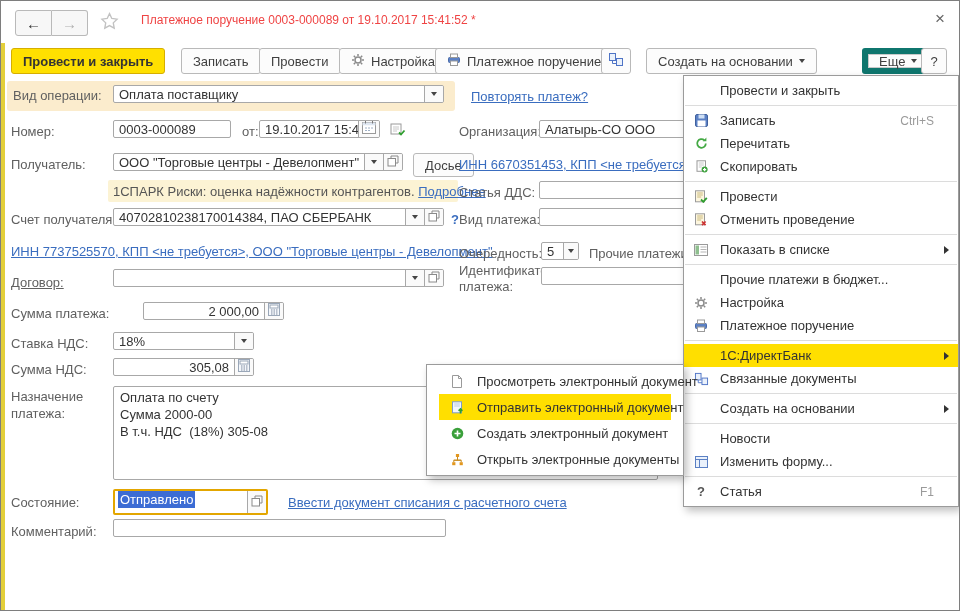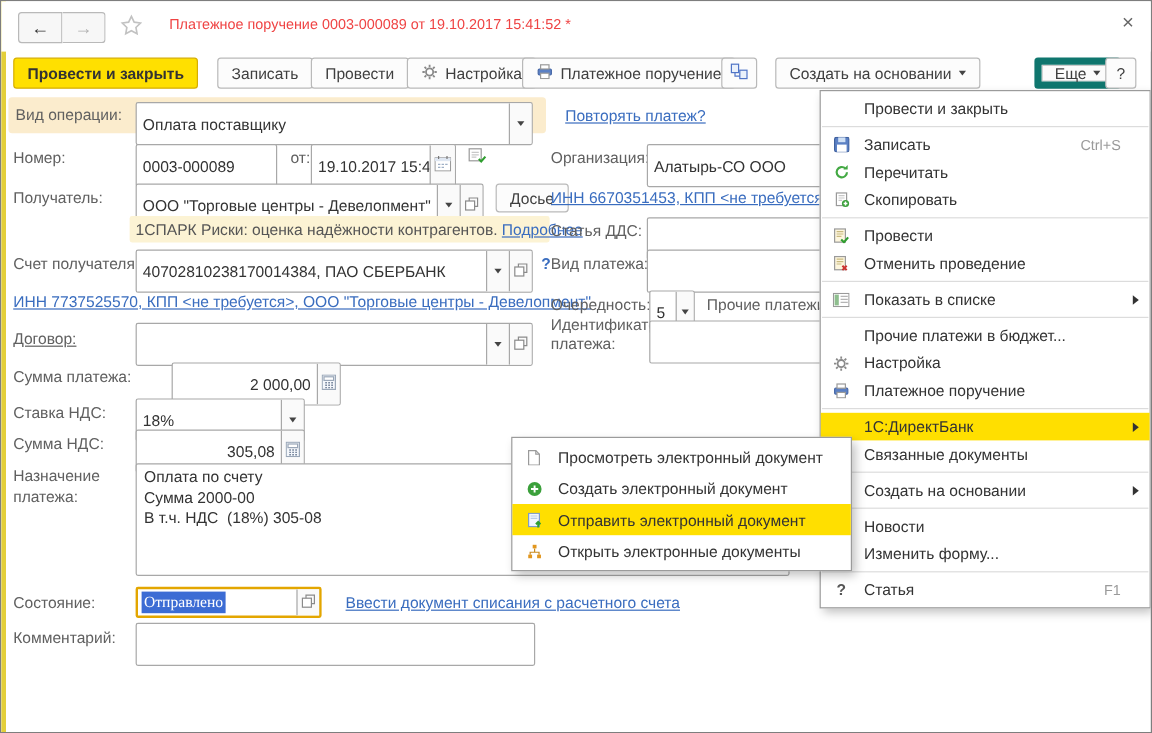--- a/index.html
+++ b/index.html
@@ -15,41 +15,41 @@
   .wtitle{position:absolute;left:140px;top:12px;font-size:12px;color:#ef4444;white-space:nowrap;}
   .wclose{position:absolute;right:14px;top:8px;font-size:17px;color:#666;cursor:default;}
   
   .toolbar{position:absolute;left:0;top:46px;right:0;height:30px;}
   .tbtn{position:absolute;top:1px;height:26px;box-sizing:border-box;display:inline-flex;align-items:center;gap:6px;padding:0 11px;background:#fcfcfc;border:1px solid #b9b9b9;border-radius:3px;color:#3f3f3f;white-space:nowrap;}
   .tbtn.primary{background:#ffe000;border-color:#d6ae00;font-weight:bold;color:#333;}
   .tbtn.more{border:6px solid #0f766e;box-shadow:0 0 0 1px #c9c9c9 inset;}
   .caret{width:0;height:0;border-left:3.5px solid transparent;border-right:3.5px solid transparent;border-top:4px solid #444;display:inline-block;}
   
   .lbl{position:absolute;color:#606060;white-space:nowrap;}
-  .fld{position:absolute;box-sizing:border-box;height:36px;border:1px solid #a8a8a8;border-radius:2px;background:#fff;display:flex;align-items:stretch;overflow:hidden;}
+  .fld{position:absolute;box-sizing:border-box;height:18px;border:1px solid #a8a8a8;border-radius:2px;background:#fff;display:flex;align-items:stretch;overflow:hidden;}
   .fld .txt{flex:1;display:flex;align-items:center;padding:0 5px;white-space:nowrap;overflow:hidden;}
   .fld .txt.num{justify-content:flex-end;}
   .seg{width:18px;border-left:1px solid #a8a8a8;background:#fafafa;display:flex;align-items:center;justify-content:center;}
   .opband{position:absolute;left:6px;top:80px;width:448px;height:30px;background:#fbeccd;border-radius:3px;}
   .sparkband{position:absolute;left:107px;top:179px;width:350px;height:22px;background:#fcf3d4;border-radius:2px;display:flex;align-items:center;padding:0 5px;box-sizing:border-box;white-space:nowrap;color:#555;}
   a.lnk{color:#3a6dbf;text-decoration:underline;white-space:nowrap;cursor:pointer;}
   .qmark{position:absolute;color:#3a6dbf;font-weight:bold;}
   .purpose{position:absolute;left:112px;top:385px;width:545px;height:94px;border:1px solid #a8a8a8;border-radius:2px;background:#fff;box-sizing:border-box;padding:3px 6px;white-space:pre-wrap;line-height:1.3;}
   .statefld{position:absolute;left:112px;top:488px;width:155px;height:26px;box-sizing:border-box;border:2px solid #e3a600;border-radius:2px;background:#fff;display:flex;align-items:stretch;overflow:hidden;}
-  .statefld .txt{flex:1;display:flex;align-items:center;padding:0 3px;font-family:Liberation Serif, serif;}
+  .statefld .txt{flex:1;display:flex;align-items:flex-start;padding:0 3px;}
   .sel{background:#3c6cd4;color:#fff;padding:1px 2px;}
   
   .menu{position:absolute;left:682px;top:74px;width:276px;box-sizing:border-box;background:#fff;border:1px solid #9b9b9b;box-shadow:3px 4px 8px rgba(0,0,0,.25);padding:3px 0;z-index:50;}
   .mi{position:relative;height:23px;display:flex;align-items:center;padding-left:36px;padding-right:24px;white-space:nowrap;color:#333;}
   .mi .ic{position:absolute;left:9px;top:50%;transform:translateY(-50%);width:16px;height:16px;display:flex;align-items:center;justify-content:center;}
   .mi .msc{margin-left:auto;color:#9a9a9a;font-size:12px;}
   .mi .arr{position:absolute;right:9px;top:50%;transform:translateY(-50%);width:0;height:0;border-top:4px solid transparent;border-bottom:4px solid transparent;border-left:5px solid #333;}
   .mi.hl{background:#ffdf00;}
   .msep{height:1px;background:#dcdcdc;margin:3px 1px;}
-  .submenu{position:absolute;left:425px;top:363px;width:284px;box-sizing:border-box;background:#fff;border:1px solid #9b9b9b;box-shadow:3px 4px 8px rgba(0,0,0,.25);padding:3px 0;z-index:60;}
+  .submenu{position:absolute;left:425px;top:363px;width:258px;box-sizing:border-box;background:#fff;border:1px solid #9b9b9b;box-shadow:3px 4px 8px rgba(0,0,0,.25);padding:3px 12px;z-index:60;}
   .smi{position:relative;height:26px;display:flex;align-items:center;padding-left:38px;white-space:nowrap;color:#333;}
   .smi .ic{position:absolute;left:10px;top:50%;transform:translateY(-50%);width:16px;height:16px;display:flex;align-items:center;justify-content:center;}
   .smi.hl{background:#ffdf00;}
   .qicon{color:#555;font-weight:bold;font-size:13px;}
 </style>
 </head>
 <body>
 
 <div class="window">
   <div class="active-strip"></div>
@@ -290,38 +290,38 @@
   <div class="submenu">
     <div class="smi">
       <span class="ic">
           <svg width="12" height="13" viewBox="0 0 12 13">
             <path d="M1.5 0.5h6l3 3v9h-9z" fill="#fff" stroke="#9a9a9a"></path>
             <path d="M7.5 0.5v3h3" fill="none" stroke="#9a9a9a"></path>
           </svg>
         </span>
       <span>Просмотреть электронный документ</span>
     </div>
-    <div class="smi">
-      <span class="ic">
-          <svg width="13" height="13" viewBox="0 0 13 13">
-            <circle cx="6.5" cy="6.5" r="5.8" fill="#3ba03b"></circle>
-            <path d="M6.5 3.5v6M3.5 6.5h6" stroke="#fff" stroke-width="1.6"></path>
-          </svg>
-        </span>
-      <span>Создать электронный документ</span>
-    </div>
     <div class="smi hl">
       <span class="ic">
           <svg width="13" height="13" viewBox="0 0 13 13">
             <rect x="1.5" y="0.8" width="9" height="11" fill="#f2f6fc" stroke="#7d9cc9"></rect>
             <path d="M3.2 3h5.6M3.2 5h5.6" stroke="#b9cbe4"></path>
             <path d="M9.5 12.5V8M7.6 9.9l1.9-2 1.9 2" stroke="#2f9e2f" stroke-width="1.6" fill="none"></path>
           </svg>
         </span>
       <span>Отправить электронный документ</span>
+    </div>
+    <div class="smi">
+      <span class="ic">
+          <svg width="13" height="13" viewBox="0 0 13 13">
+            <circle cx="6.5" cy="6.5" r="5.8" fill="#3ba03b"></circle>
+            <path d="M6.5 3.5v6M3.5 6.5h6" stroke="#fff" stroke-width="1.6"></path>
+          </svg>
+        </span>
+      <span>Создать электронный документ</span>
     </div>
     <div class="smi">
       <span class="ic">
           <svg width="13" height="13" viewBox="0 0 13 13">
             <path d="M6.5 4v3.2M2.8 9.2V7.2h7.4v2M2.8 7.2h7.4" stroke="#c98a1e" fill="none"></path>
             <rect x="4.9" y="1" width="3.2" height="3" fill="#e2971f"></rect>
             <rect x="1.2" y="9.2" width="3.2" height="3" fill="#e2971f"></rect>
             <rect x="8.6" y="9.2" width="3.2" height="3" fill="#e2971f"></rect>
           </svg>
         </span>

